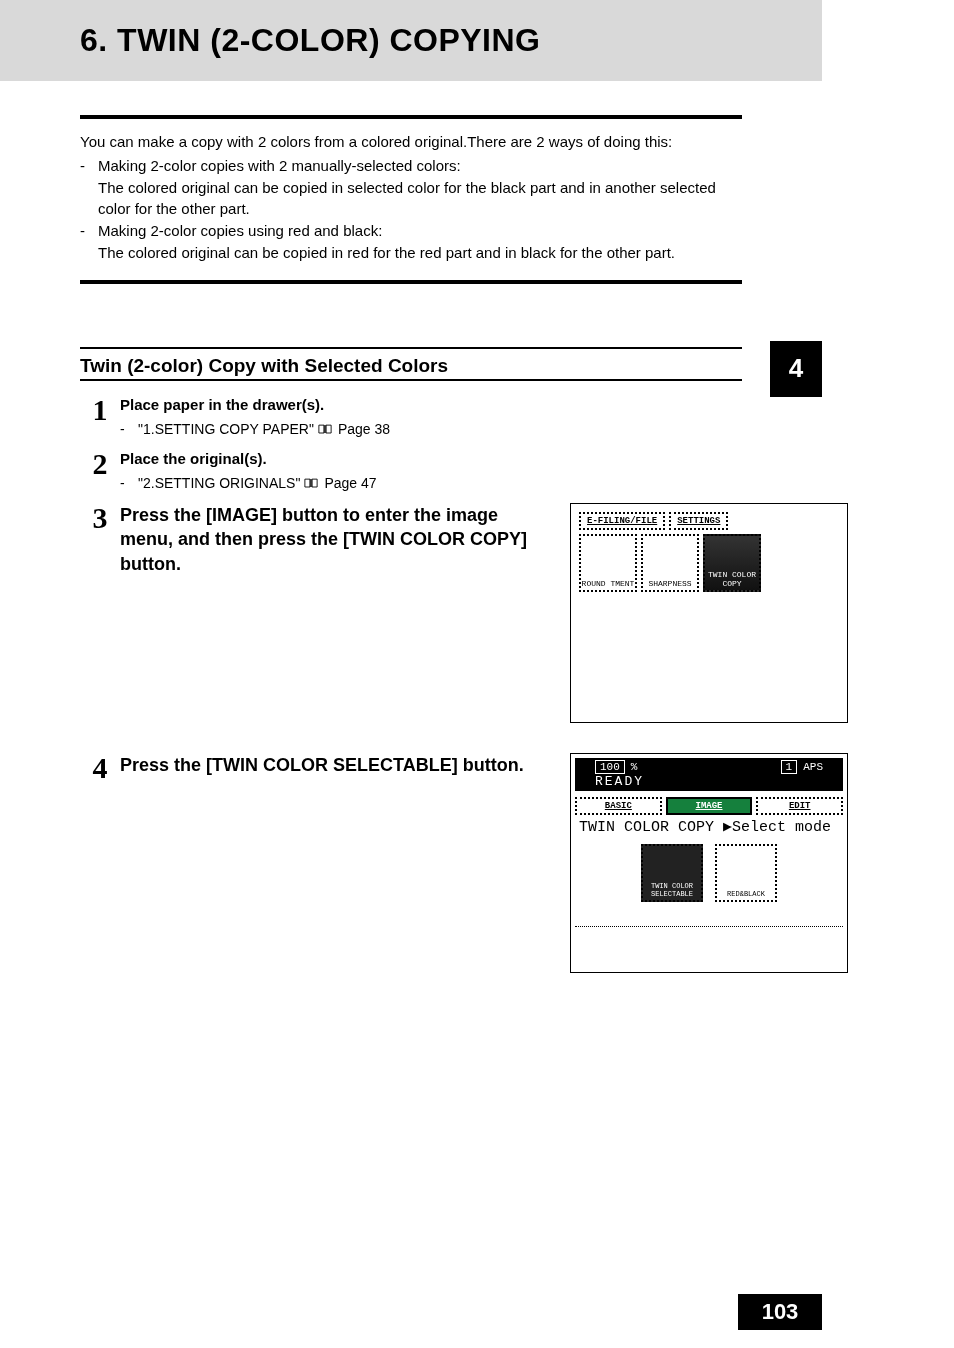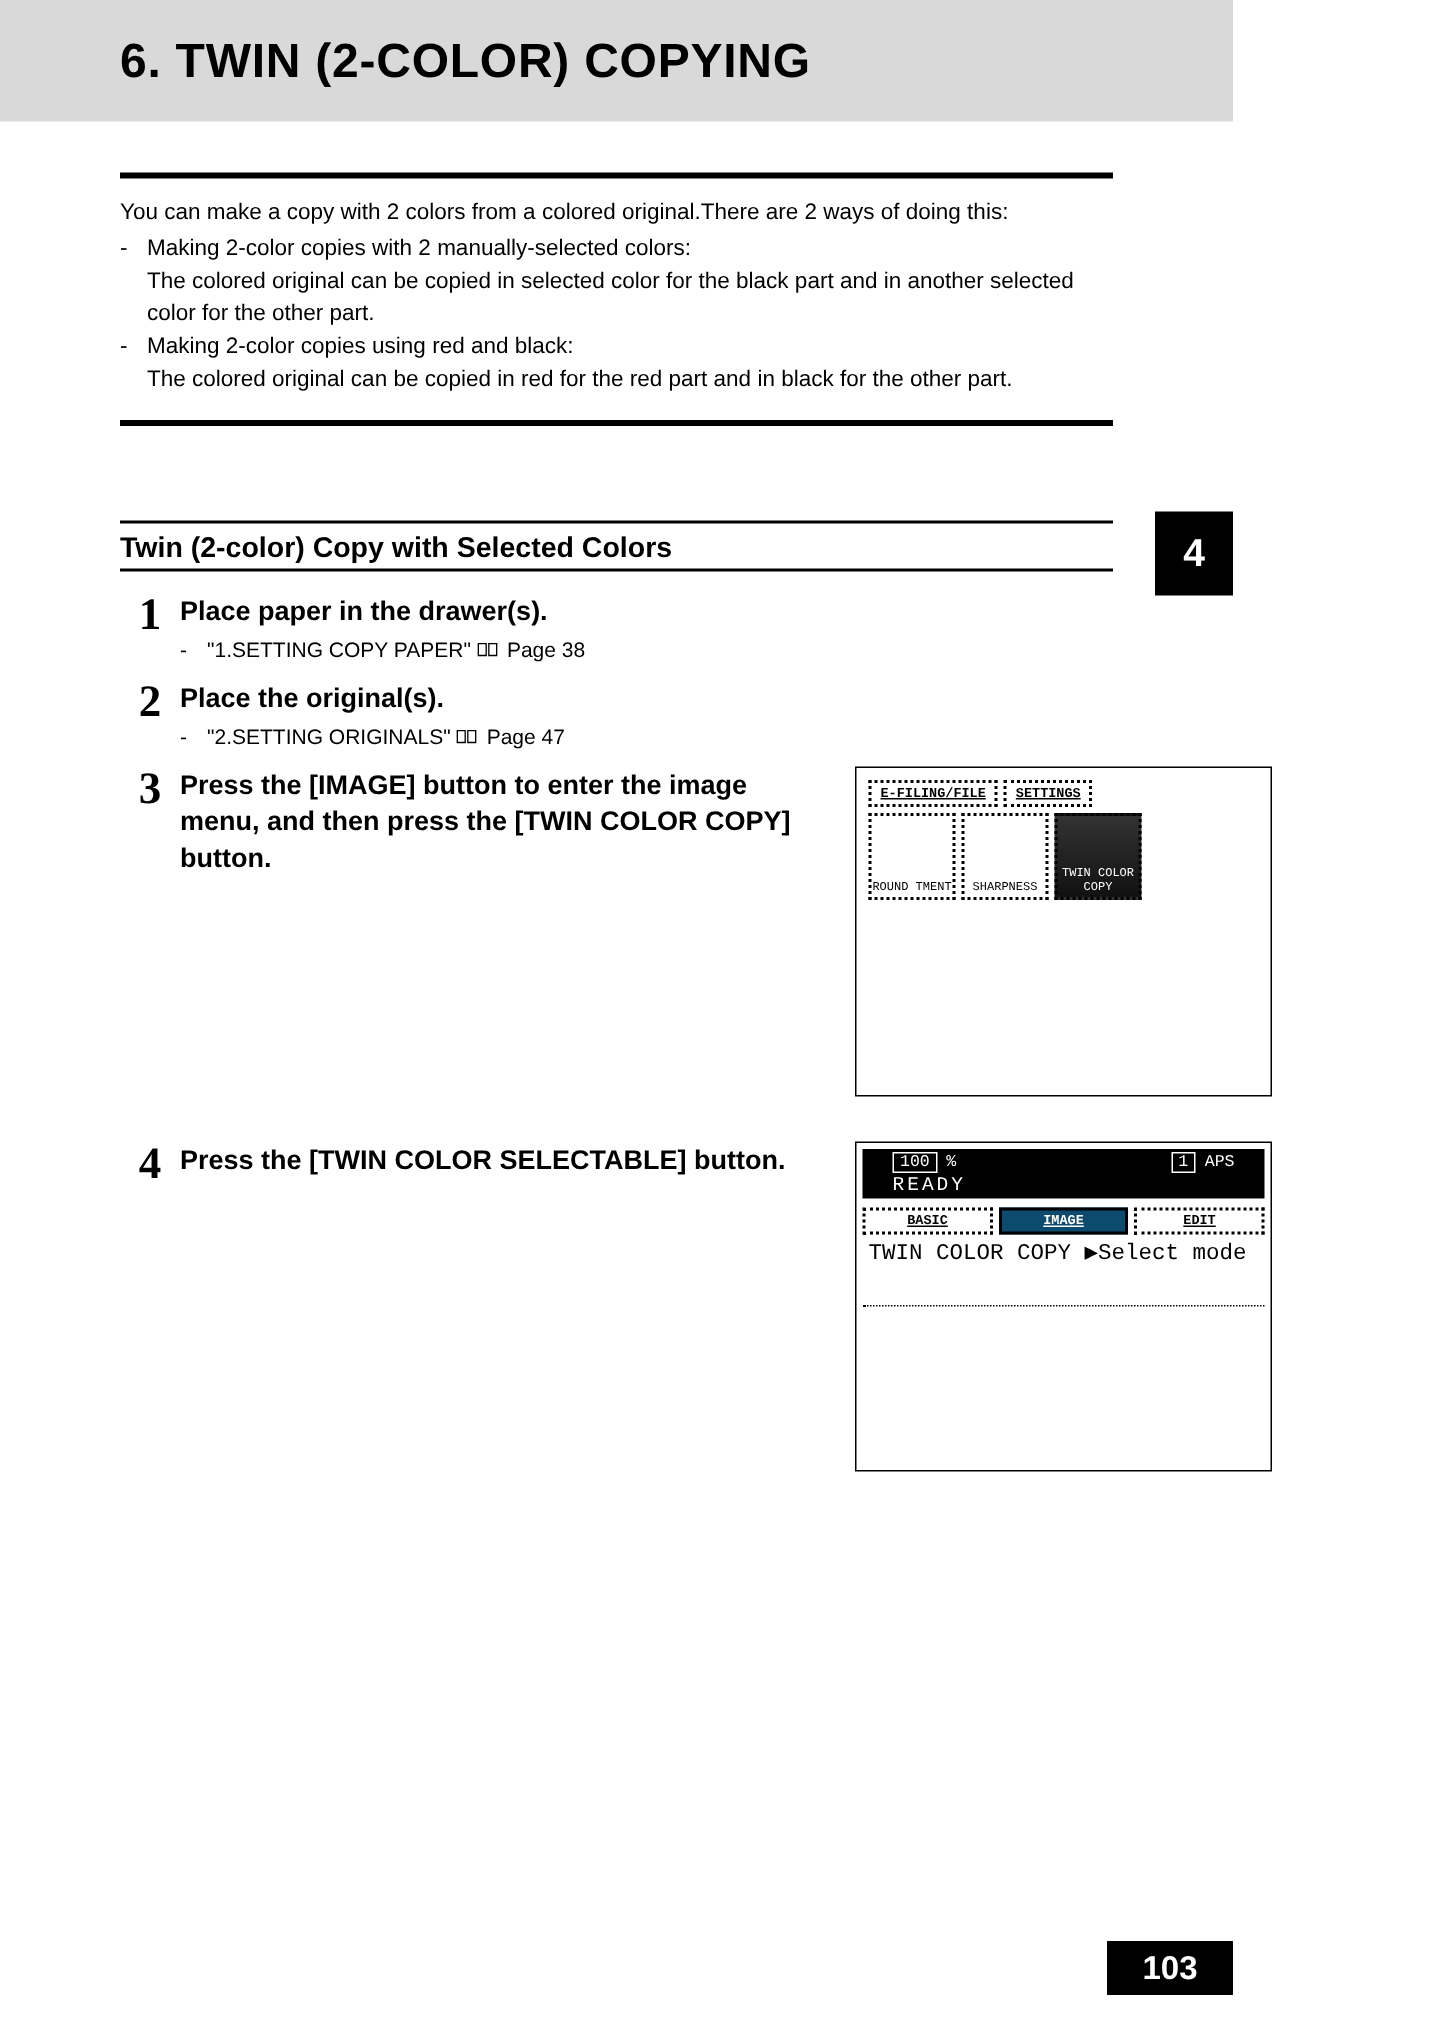--- a/index.html
+++ b/index.html
@@ -18,40 +18,40 @@
   .intro .body { flex: 1; }
   .subhead-wrap { position: relative; margin-top: 63px; }
   .subhead-wrap .line { border-top: 2px solid #000; }
   .subhead { font-size: 19px; font-weight: bold; padding: 6px 0 2px 0; }
   .subhead-wrap .line2 { border-top: 2px solid #000; }
   .chapter-tab { position: absolute; right: -80px; top: -6px; width: 52px; height: 56px; background: #000; color: #fff; font-size: 26px; font-weight: bold; display: flex; align-items: center; justify-content: center; }
   .steps { padding-top: 12px; }
   .step { display: flex; margin-bottom: 6px; }
   .step .num { width: 40px; flex: 0 0 40px; text-align: center; font-size: 30px; font-weight: bold; font-family: "Times New Roman", serif; line-height: 1; padding-top: 2px; }
   .step .stepbody { flex: 1; padding-top: 2px; }
-  .step .mainline { font-size: 18px; font-weight: bold; line-height: 1.35; }
+  .step .mainline { font-size: 15px; font-weight: bold; line-height: 1.35; }
   .step .sub { font-size: 14px; padding: 6px 0 4px 0; display: flex; align-items: center; }
   .step .sub .dash { width: 18px; flex: 0 0 18px; text-align: left; }
   .step .sub .book { display: inline-block; width: 16px; margin: 0 4px; }
   .step-row { display: flex; align-items: flex-start; gap: 20px; }
   .step-row .leftcol { flex: 0 0 470px; display: flex; }
   .step-row .rightcol { flex: 1; }
   .screenshot { border: 1px solid #000; background: #fff; width: 278px; height: 220px; margin-top: 2px; padding: 4px; position: relative; font-family: "Courier New", monospace; }
   .scr1 .topblk { background: #000; height: 34px; display:flex; align-items:flex-start; justify-content:flex-end; padding:2px 6px; font-size:10px; color:#fff; }
   .scr1 .tabs { display:flex; gap:4px; padding:4px 4px; }
   .scr1 .tab { border:2px dotted #000; font-size:9px; font-weight:bold; padding:2px 6px; text-decoration: underline; }
   .scr1 .btnrow { display:flex; gap:4px; padding:0 4px; }
   .scr1 .btn { border:2px dotted #000; width:58px; height:58px; font-size:8px; display:flex; flex-direction:column; align-items:center; justify-content:flex-end; padding-bottom:2px; text-align:center; }
   .scr1 .btn.sel { background: linear-gradient(#333,#111); color:#fff; }
   .scr2 .top { background:#000; color:#fff; padding:2px 20px; font-size:11px; }
   .scr2 .toprow { display:flex; align-items:center; gap:6px; }
   .scr2 .toprow .box { border:1px solid #fff; padding:0 4px; font-size:11px; }
   .scr2 .tabs2 { display:flex; gap:4px; margin-top:6px; }
   .scr2 .tab2 { border:2px dotted #000; font-size:9px; font-weight:bold; padding:2px 10px; text-decoration: underline; flex:1; text-align:center; }
-  .scr2 .tab2.sel { background:#0c4a6e; color:#fff; border:2px solid #000; }
+  .scr2 .tab2.sel { background:#15803d; color:#fff; border:2px solid #000; }
   .scr2 .subline { font-size:15px; padding:2px 4px; }
   .scr2 .btnrow2 { display:flex; gap:12px; justify-content:center; margin-top:6px; }
   .scr2 .ibtn { border:2px dotted #000; width:62px; height:58px; font-size:7px; display:flex; flex-direction:column; align-items:center; justify-content:flex-end; padding-bottom:2px; text-align:center; }
   .scr2 .ibtn.sel { background:#222; color:#fff; }
   .scr2 .dotline { border-top:1px dotted #000; margin-top:24px; }
   .footer { position: absolute; bottom: 18px; right: 0; width: 84px; height: 36px; background:#000; color:#fff; display:flex; align-items:center; justify-content:center; font-size:22px; font-weight:bold; }
   .book-svg { width:14px; height:11px; display:inline-block; vertical-align: -1px; }
 </style>
 </head>
 <body>
@@ -177,20 +177,28 @@
                 <span>APS</span>
               </div>
               <div style="font-size:13px;letter-spacing:2px;">READY</div>
             </div>
             <div class="tabs2">
               <div class="tab2">BASIC</div>
               <div class="tab2 sel">IMAGE</div>
               <div class="tab2">EDIT</div>
             </div>
             <div class="subline">TWIN COLOR COPY  ▶Select mode</div>
+            <div class="btnrow2">
+              <div class="ibtn sel">
+                  <span>TWIN COLOR SELECTABLE</span>
+                </div>
+              <div class="ibtn">
+                  <span>RED&amp;BLACK</span>
+                </div>
+            </div>
             <div class="dotline"></div>
           </div>
         </div>
       </div>
 
     </div>
   </div>
 
   <div class="footer">103</div>
 </div>

